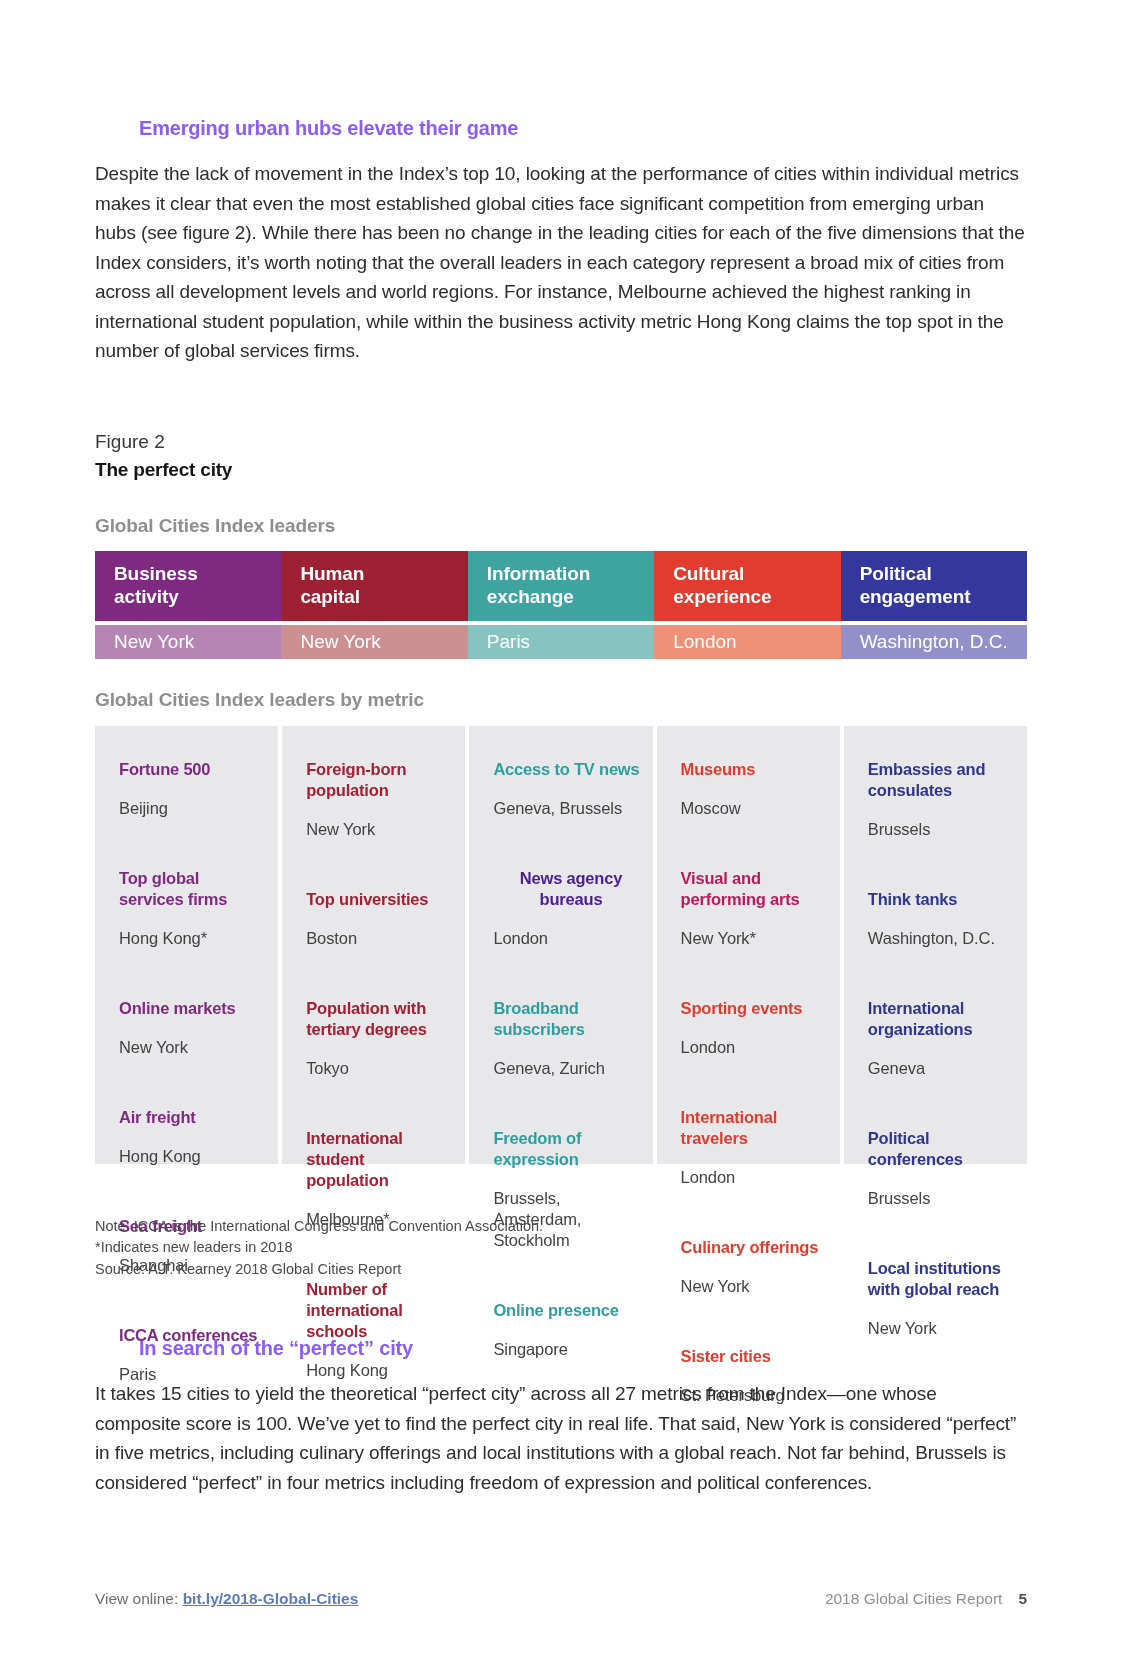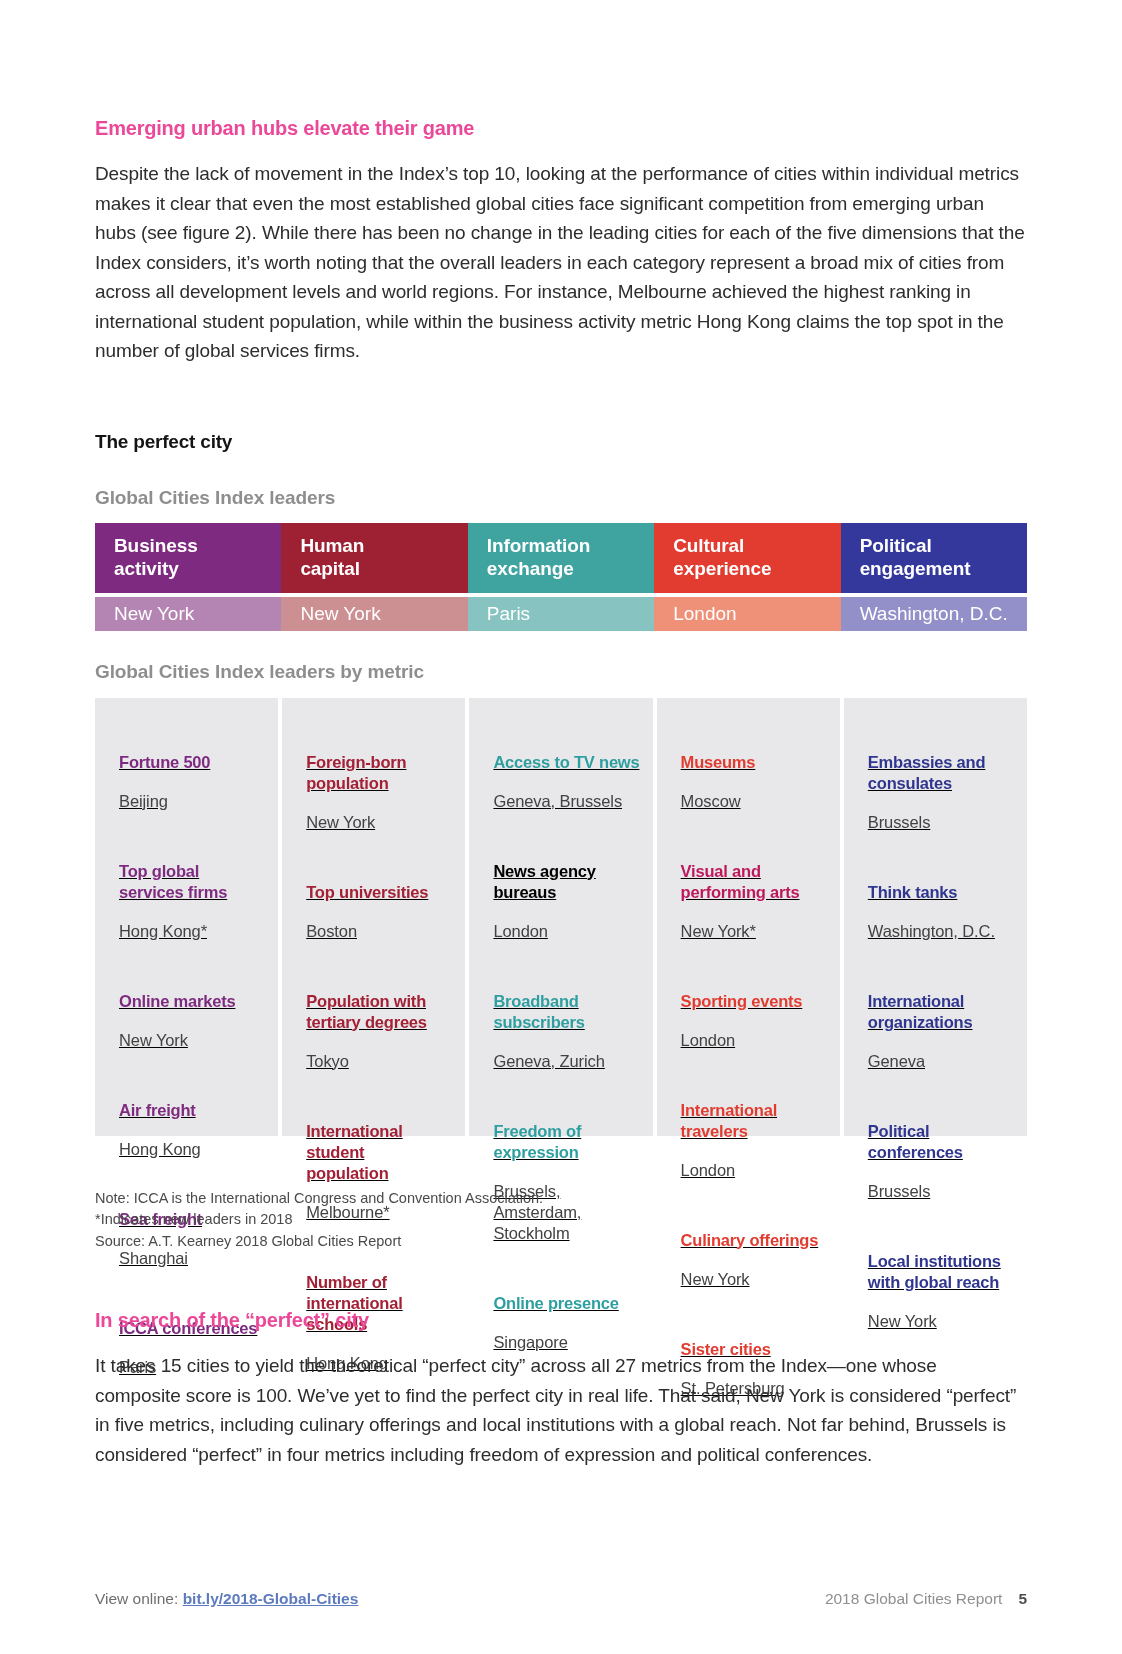--- a/index.html
+++ b/index.html
@@ -5,22 +5,22 @@
   * { margin: 0; padding: 0; box-sizing: border-box; }
   html, body { background: #ffffff; }
   body {
     width: 1122px; height: 1654px;
     font-family: "Liberation Sans", sans-serif;
     overflow: hidden;
   }
   .page { width: 1122px; height: 1654px; padding: 116px 95px 0 95px; position: relative; }
 
   .h-bold {
-    font-size: 20px; font-weight: bold; color: #ec4899;
-    letter-spacing: -0.2px; line-height: 24px;
+    font-size: 20px; font-weight: bold; color: #8b5cf6;
+    letter-spacing: -0.2px; line-height: 24px; margin-left: 44px;
   }
   .body-par {
     margin-top: 19px;
     font-size: 19px; line-height: 29.5px; color: #2d2d2d;
     letter-spacing: -0.1px;
   }
 
   .fig-label { margin-top: 62px; font-size: 19px; line-height: 28px; color: #383838; }
   .fig-title { font-weight: bold; color: #141414; letter-spacing: -0.2px; }
 
@@ -40,21 +40,21 @@
     letter-spacing: -0.1px; white-space: pre-line;
   }
   .dim-city {
     height: 34px; padding: 5px 2px 0 19px;
     color: #ffffff; font-size: 19px; line-height: 24px; white-space: nowrap;
     overflow: hidden;
   }
 
   
   .panel { display: flex; gap: 4px; margin-top: 15px; height: 438px; }
-  .mcol { flex: 1; background: #e8e8ea; padding: 36px 4px 0 24px; text-decoration: underline; }
+  .mcol { flex: 1; background: #e8e8ea; padding: 15px 4px 0 24px; }
   .mitem { margin-bottom: 13px; white-space: pre-line; }
   .mname {
     font-size: 16.5px; font-weight: bold; line-height: 21px;
     letter-spacing: -0.2px;
   }
   .mcity { font-size: 16.5px; line-height: 21px; color: #424242; letter-spacing: -0.1px; }
 
   .notes { margin-top: 52px; font-size: 14.5px; line-height: 21.5px; color: #4a4a4a; }
 
   .h2-second { margin-top: 56px; }
@@ -70,20 +70,21 @@
 </style>
 </head>
 <body>
 
 <div class="page">
 
   <div class="h-bold">Emerging urban hubs elevate their game</div>
   <p class="body-par">Despite the lack of movement in the Index’s top 10, looking at the performance of cities within individual metrics makes it clear that even the most established global cities face significant competition from emerging urban hubs (see figure 2). While there has been no change in the leading cities for each of the five dimensions that the Index considers, it’s worth noting that the overall leaders in each category represent a broad mix of cities from across all development levels and world regions. For instance, Melbourne achieved the highest ranking in international student population, while within the business activity metric Hong Kong claims the top spot in the number of global services firms.</p>
 
   <div class="fig-label">
+    <div>Figure 2</div>
     <div class="fig-title">The perfect city</div>
   </div>
 
   <div class="subtitle s1">Global Cities Index leaders</div>
 
   <div class="dims">
     <div class="dim-col">
       <div class="dim-head" style="background-color: rgb(126, 42, 128);">Business
 activity</div>
       <div class="dim-city" style="background-color: rgb(180, 133, 178);">New York</div>
@@ -170,21 +171,21 @@
         <div class="mcity">Hong Kong</div>
       </div>
     </div>
 
     <div class="mcol">
       <div class="mitem">
         <div class="mname" style="color: rgb(46, 159, 160);">Access to TV news</div>
         <div class="mcity">Geneva, Brussels</div>
       </div>
       <div class="mitem">
-        <div class="mname" style="color: #000000;">News agency
+        <div class="mname" style="color: #4c1d95; text-align: center;">News agency
 bureaus</div>
         <div class="mcity">London</div>
       </div>
       <div class="mitem">
         <div class="mname" style="color: rgb(46, 159, 160);">Broadband
 subscribers</div>
         <div class="mcity">Geneva, Zurich</div>
       </div>
       <div class="mitem">
         <div class="mname" style="color: rgb(46, 159, 160);">Freedom of

